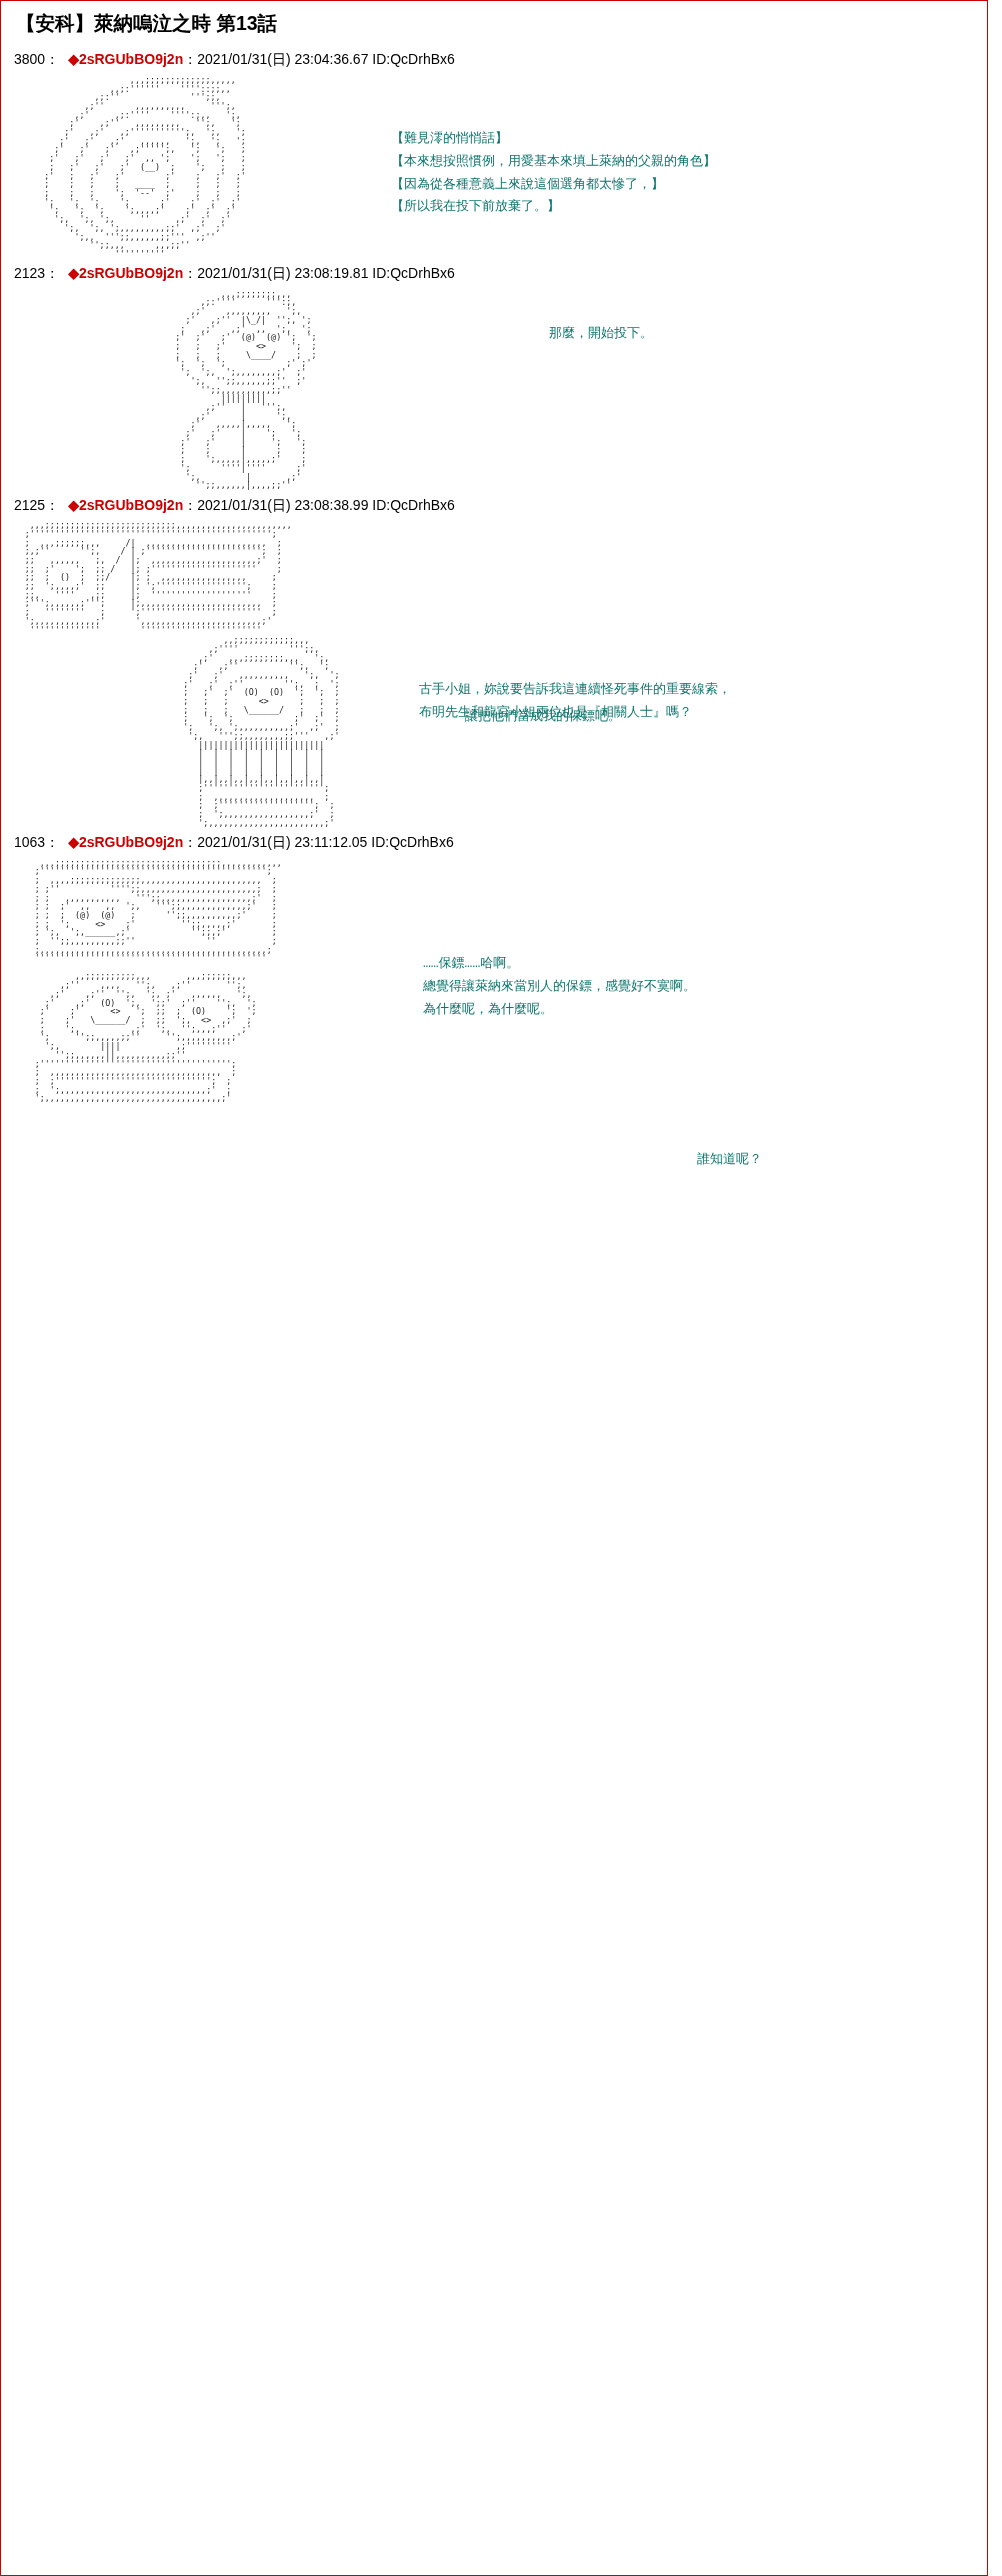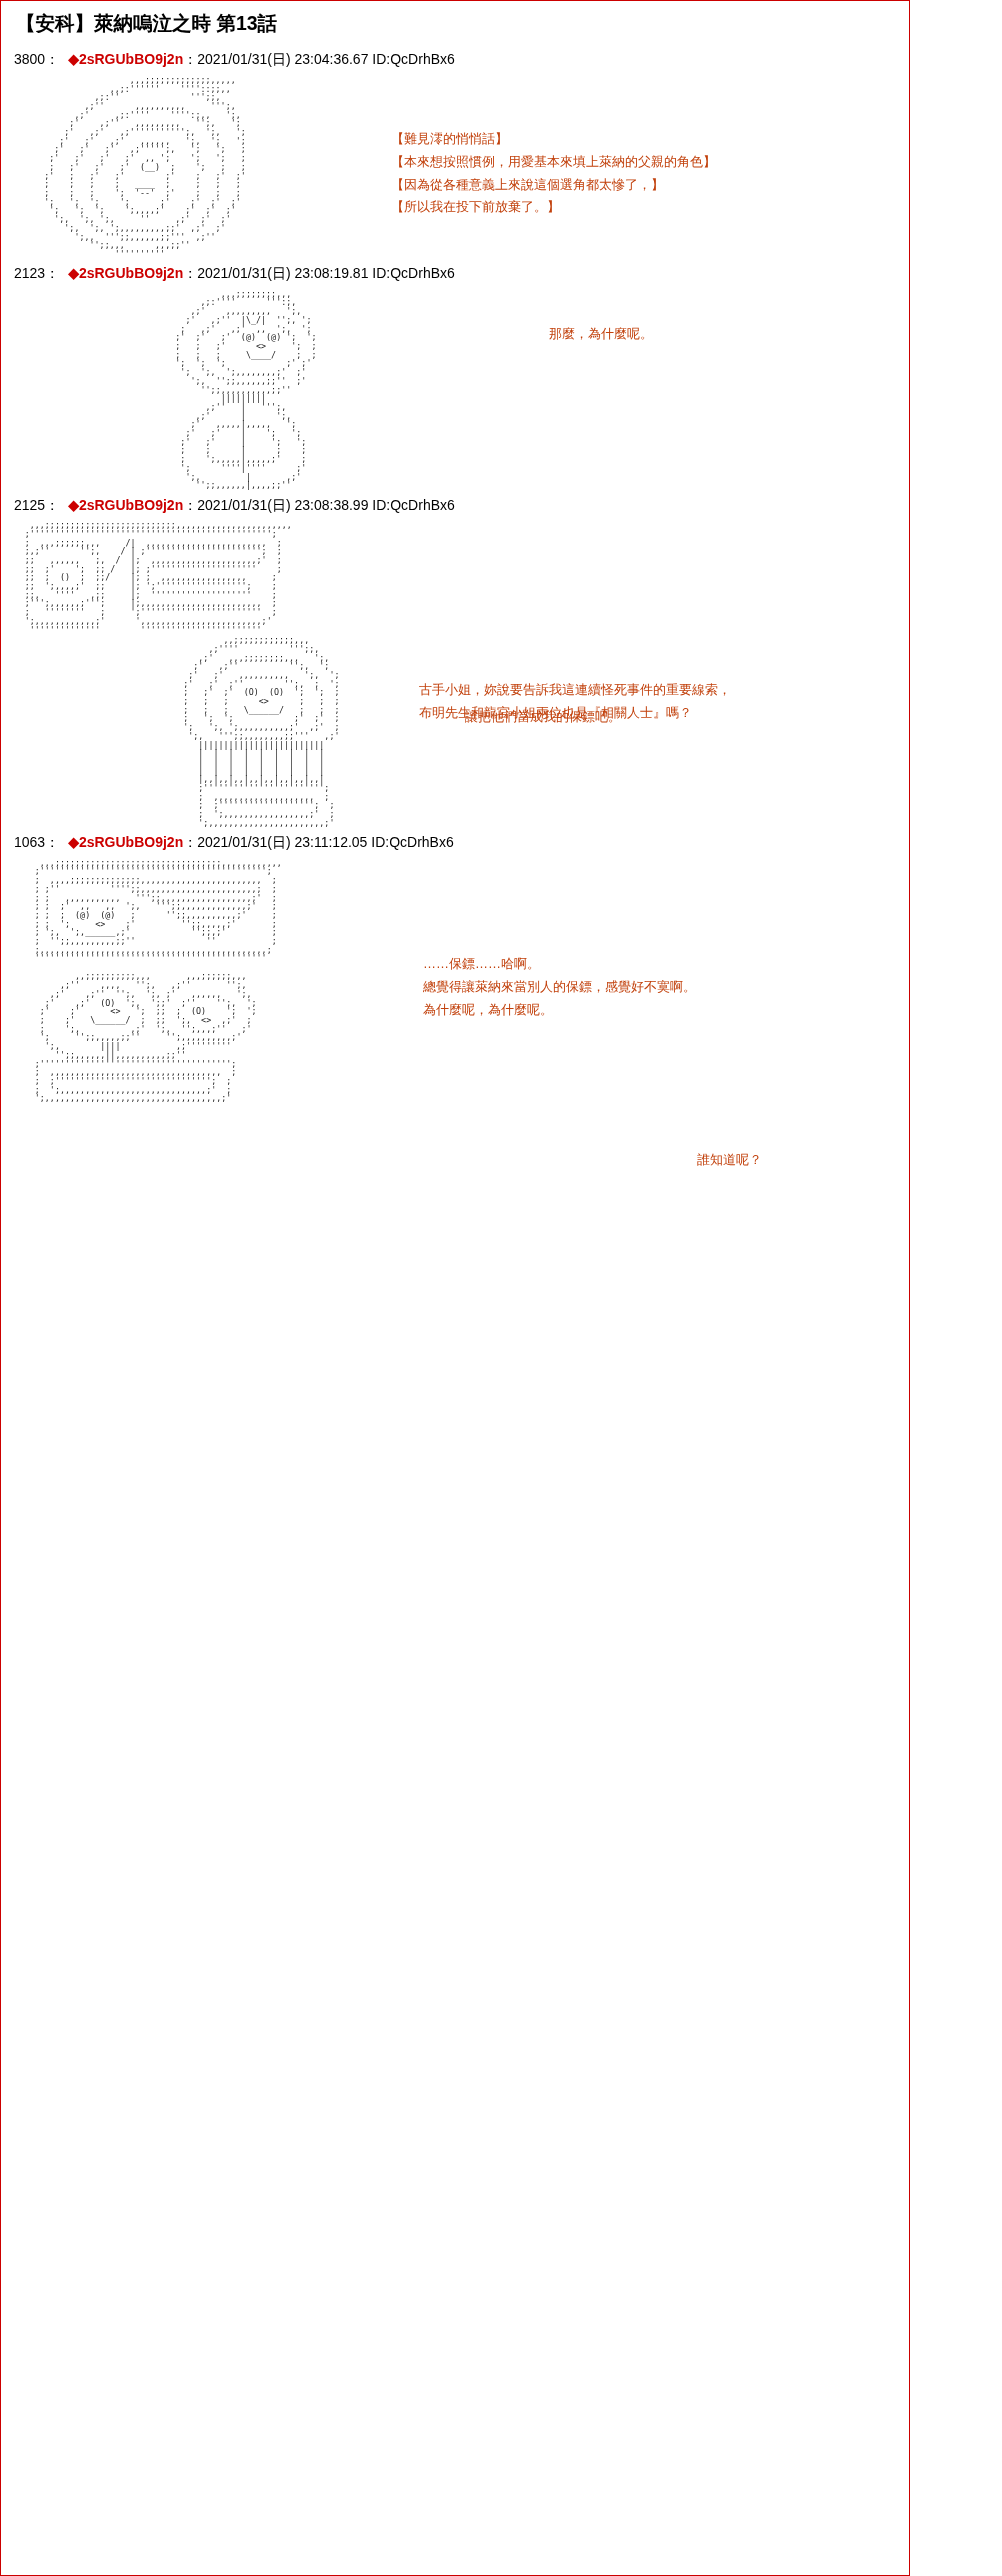--- a/index.html
+++ b/index.html
@@ -6,21 +6,21 @@
     margin: 0;
     padding: 0;
     background: #ffffff;
   }
   body {
     width: 1003px;
     font-family: "Liberation Sans", sans-serif;
     color: #000000;
   }
   .page {
-    width: 910px;
+    width: 988px;
     min-height: 2576px;
     box-sizing: border-box;
     border: 1.9px solid #cc0000;
     background: #ffffff;
     position: relative;
     padding: 0;
   }
   .thread-title {
     font-size: 19.5px;
     font-weight: bold;
@@ -67,22 +67,23 @@
     font-size: 8.4px;
     line-height: 8.7px;
     white-space: pre;
     color: #222222;
     letter-spacing: 0px;
   }
   .dialog {
     position: absolute;
     font-size: 13px;
     line-height: 1.75;
-    color: #c2410c;
+    color: #0f766e;
     white-space: pre-line;
+    font-family: Liberation Mono, monospace;
   }
   .block {
     position: relative;
   }
   
   #aa-2100 { padding-left: 28px; padding-top: 3.7px; }
   #dlg-2100 { left: 390px; top: 56px; }
   
   #aa-2123 { padding-left: 139px; padding-top: 3.7px; }
   #dlg-2123 { left: 548px; top: 37px; }
@@ -158,21 +159,21 @@
              ,;''   |   ''';,
            ,;'      |      ';,
           ;'   ,,,,,|,,,,,   ';
          ;'   ;'    |    ';   ';
         ;'   ;'     |     ';   ';
         ;    ;      |      ;    ;
         ;    ';,,,,,|,,,,,;'    ;
         ';      ''''|''''      ;'
          ';,         |       ,;'
            '';;,,,,,,|,,,,;;''</div>
-      <div class="dialog" id="dlg-2123">那麼，為什麼呢。</div>
+      <div class="dialog" id="dlg-2123">那麼，開始投下。</div>
     </div>
   </div>
 
   <div class="post">
     <div class="post-header">
       <span class="post-number">2125</span><span class="post-sep">：</span><span class="post-name"><span class="diamond">◆</span><span>2sRGUbBO9j2n</span></span><span class="post-sep">：</span><span class="post-date">2021/01/31(日) 23:08:38.99</span> <span class="post-id">ID:QcDrhBx6</span>
     </div>
     <div class="post-body block">
       <div class="aa" id="aa-2125a">  ,,,;;;;;;;;;;;;;;;;;;;;;;;;;;,,,,,,,,,,,,,,,,,,,,,,,
  ;'''''''''''''''''''''''''''''''''''''''''''''''';

